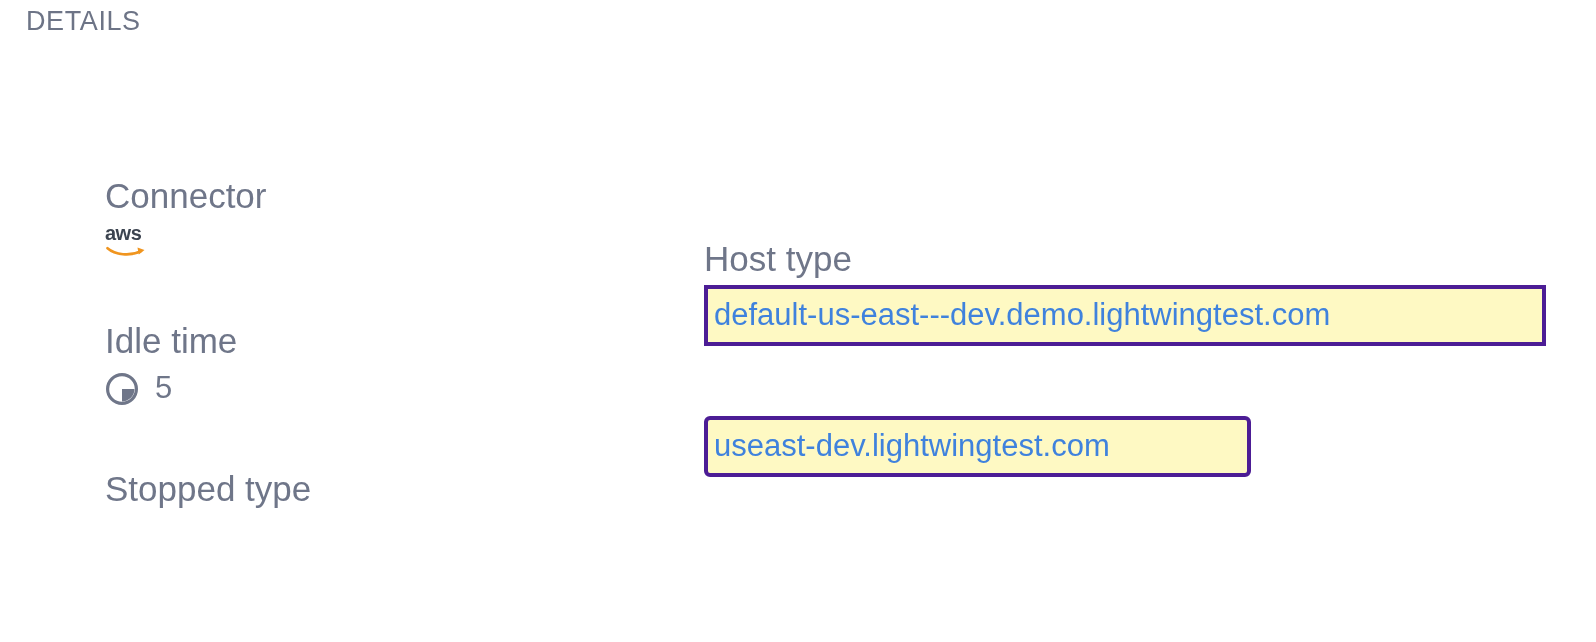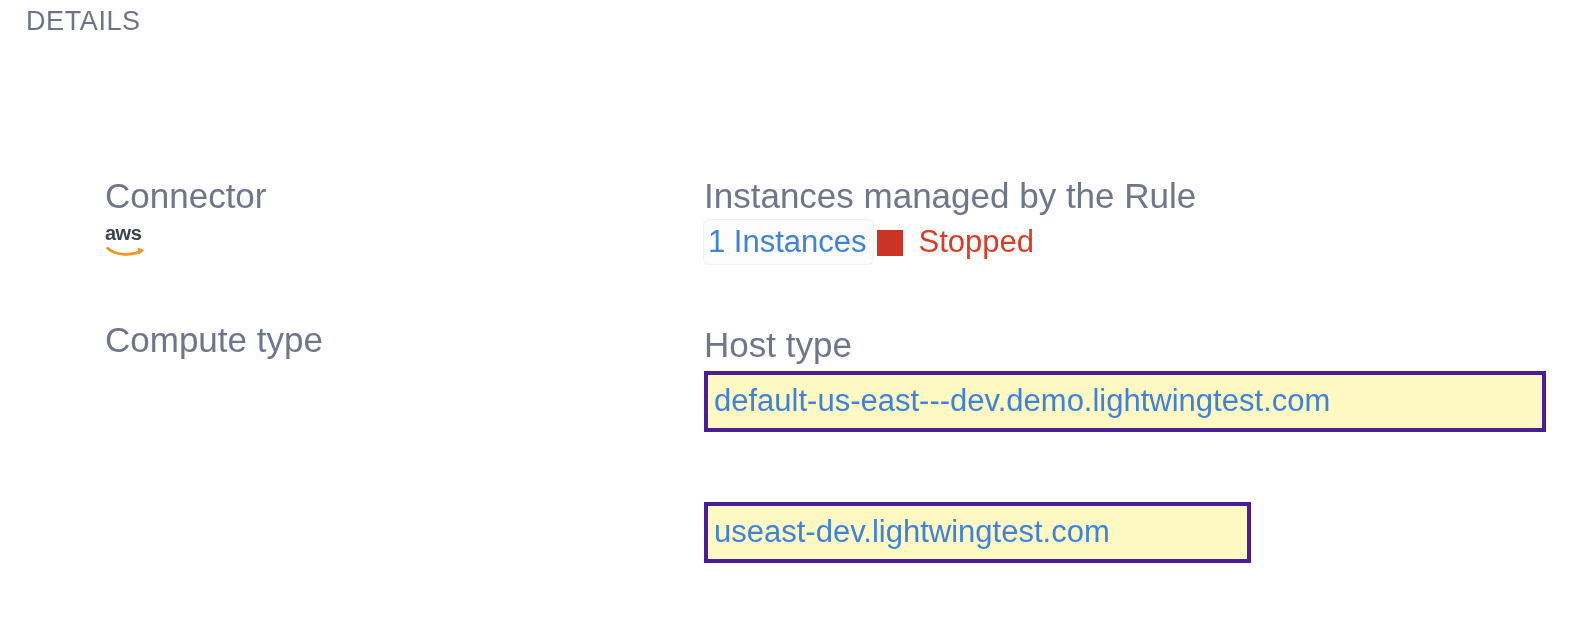--- a/index.html
+++ b/index.html
@@ -190,21 +190,21 @@
     cursor: pointer;
   }
   .hl-box .link-text {
     font-size: 31px;
     line-height: 47px;
     color: #3f82dd;
     white-space: nowrap;
     display: block;
   }
   .hl-host { width: 842px; }
-  .hl-domain { width: 547px; }
+  .hl-domain { width: 547px; border-radius: 6px; }
 </style>
 </head>
 <body>
 
 <div class="panel">
 
   <div class="section-title">DETAILS</div>
 
   <div class="grid">
 
@@ -216,37 +216,39 @@
           <span class="aws-icon">
             <span class="aws-word">aws</span>
             <svg class="aws-swoosh" viewBox="0 0 42 16" xmlns="http://www.w3.org/2000/svg">
               <path d="M1.5 6.2 C 9 12.8, 24 14.6, 35 9.2" stroke="#f0951f" stroke-width="2.6" fill="none" stroke-linecap="round"></path>
               <path d="M31.5 5.6 L 38.5 8.0 L 32.8 12.6 Z" fill="#f0951f"></path>
             </svg>
           </span>
         </div>
       </div>
 
+      <div class="field row2">
+        <div class="field-label">Idle time</div>
+        <div class="field-value">
+          <svg class="clock-icon" viewBox="0 0 34 34" xmlns="http://www.w3.org/2000/svg">
+            <circle cx="17" cy="17" r="14.4" fill="none" stroke="#6f7689" stroke-width="3.2"></circle>
+            <path d="M17 17 L 17 4.5 A 12.5 12.5 0 0 1 29.5 17 Z" fill="#6f7689" transform="rotate(90 17 17)"></path>
+          </svg>
+          <span>5</span>
+        </div>
+      </div>
 
       <div class="field row3">
-        <div class="field-label">Compute type</div>
+        <div class="field-label">Stopped type</div>
       </div>
 
     </div>
 
     <div class="col-right">
 
-      <div class="field row1">
-        <div class="field-label">Instances managed by the Rule</div>
-        <div class="instances-row">
-          <span class="instances-chip">1 Instances</span>
-          <span class="status-square"></span>
-          <span class="status-text">Stopped</span>
-        </div>
-      </div>
 
       <div class="field row2">
         <div class="field-label">Host type</div>
         <div class="hl-box hl-host">
           <span class="link-text">default-us-east---dev.demo.lightwingtest.com</span>
         </div>
       </div>
 
       <div class="field row3">
         <div class="hl-box hl-domain">

